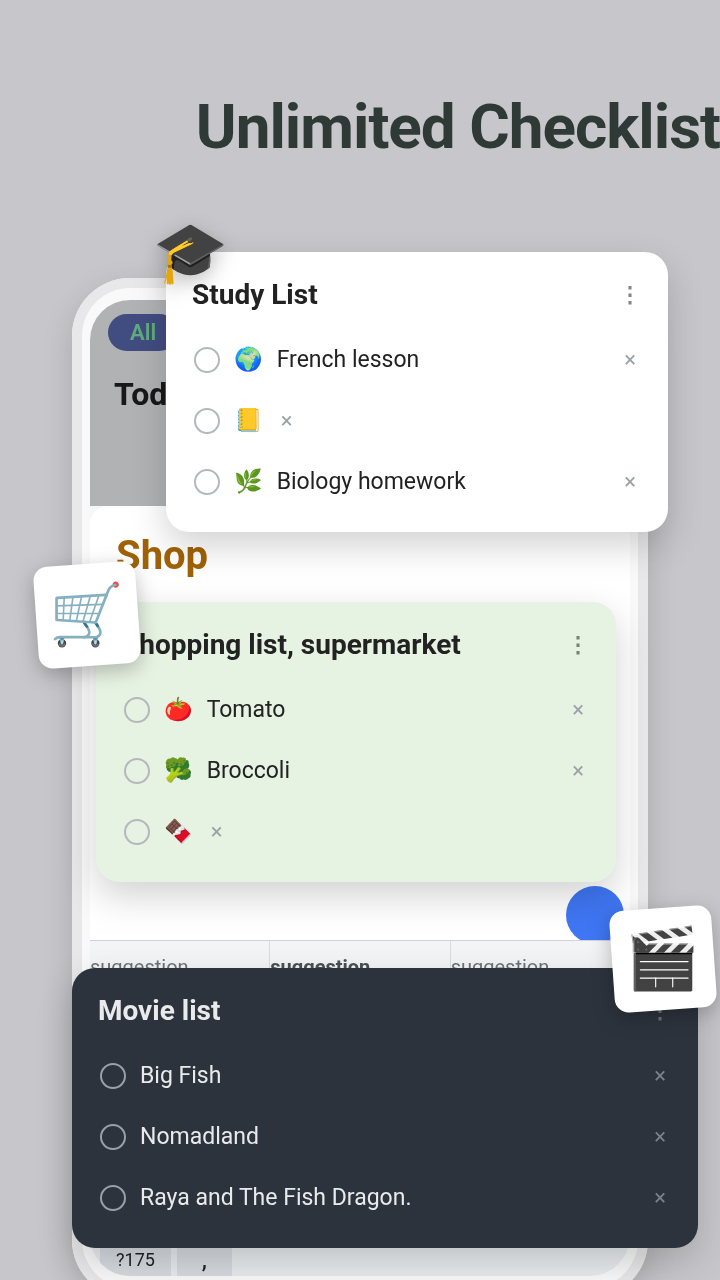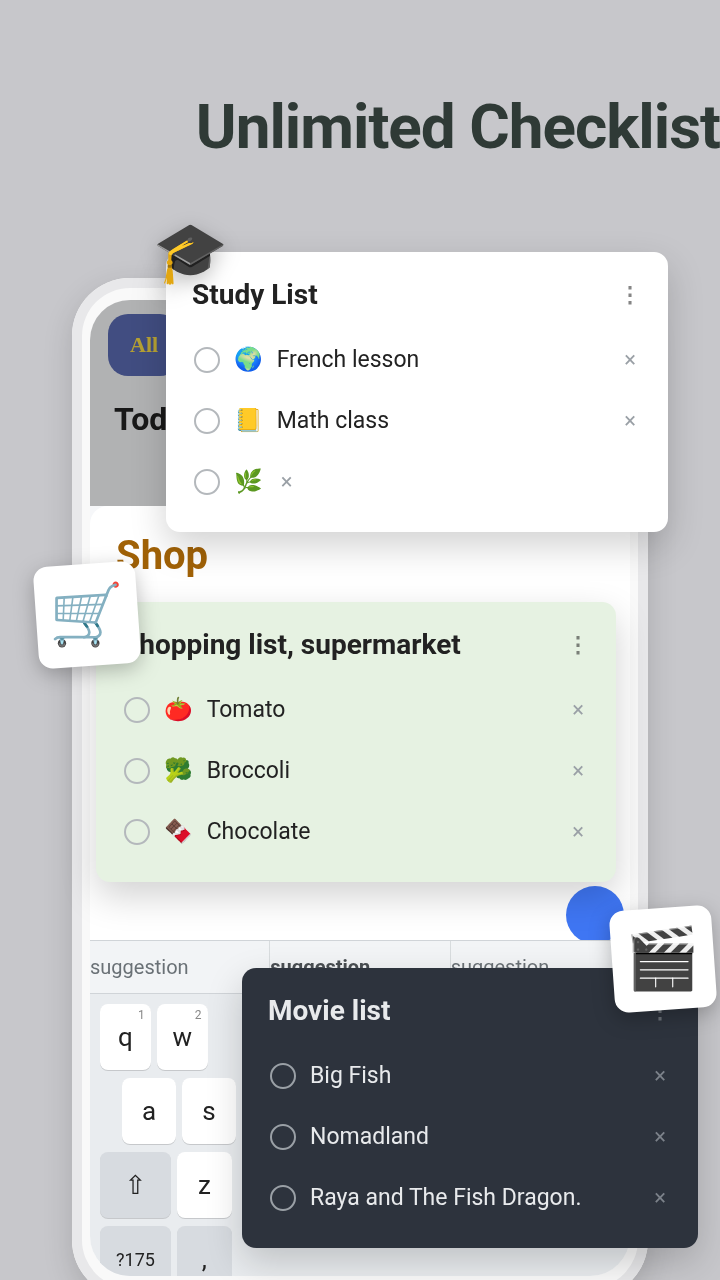--- a/index.html
+++ b/index.html
@@ -38,26 +38,25 @@
     border-radius: 40px;
     overflow: hidden;
     position: relative;
   }
   .chip-row {
     display: flex; gap: 10px;
     padding: 14px 18px 4px;
   }
   .chip {
     background: #5a6bb3;
-    color: #fde047;
+    color: #86efac;
     font-weight: 600;
     border-radius: 20px;
-    padding: 18px 22px;
+    padding: 6px 22px;
     font-size: 22px;
-    font-family: Liberation Serif, serif;
   }
   .today {
     font-size: 32px;
     font-weight: 700;
     color: #222;
     padding: 20px 24px 10px;
   }
   .dim-overlay {
     position: absolute; inset: 0;
     background: rgba(0,0,0,0.28);
@@ -124,21 +123,21 @@
     box-shadow: 0 1px 0 rgba(0,0,0,.15);
   }
   .key sup { position: absolute; top: 4px; right: 6px; font-size: 12px; color: #888; }
   .numkey {
     background: #d7dbe0;
   }
 
   
   .card {
     position: absolute;
-    border-radius: 14px;
+    border-radius: 23px;
     box-shadow: 0 14px 36px rgba(0,0,0,.18);
     padding: 26px 26px 20px;
   }
   .card-title {
     font-size: 28px;
     font-weight: 700;
     margin-bottom: 18px;
     display: flex;
     justify-content: space-between;
     align-items: center;
@@ -179,21 +178,21 @@
     color: #222;
   }
   .card-shop {
     left: 96px; top: 602px;
     width: 520px;
     background: #e6f2e2;
     color: #222;
   }
   .card-movie {
     right: 22px; top: 968px;
-    width: 456px;
+    width: 626px;
     background: #2d333d;
     color: #e8eaec;
   }
   .card-movie .ring { border-color: #9aa0a6; }
   .card-movie .x { color: #7c828a; }
   .card-movie .more { color: #9aa0a6; }
 
   
   .sticker {
     position: absolute;
@@ -291,26 +290,26 @@
   </div>
   <div class="row">
     <span class="ring"></span>
     <span>🌍</span>
     <span class="row-label">French lesson</span>
     <span class="x">×</span>
   </div>
   <div class="row">
     <span class="ring"></span>
     <span>📒</span>
-    <span class="row-label">Math class</span>
     <span class="x">×</span>
   </div>
   <div class="row">
     <span class="ring"></span>
     <span>🌿</span>
+    <span class="row-label">Biology homework</span>
     <span class="x">×</span>
   </div>
 </div>
 
 <div class="card card-shop">
   <div class="card-title">
     <span>Shopping list, supermarket</span>
     <span class="more">⋮</span>
   </div>
   <div class="row">
@@ -321,21 +320,20 @@
   </div>
   <div class="row">
     <span class="ring"></span>
     <span>🥦</span>
     <span class="row-label">Broccoli</span>
     <span class="x">×</span>
   </div>
   <div class="row">
     <span class="ring"></span>
     <span>🍫</span>
-    <span class="row-label">Chocolate</span>
     <span class="x">×</span>
   </div>
 </div>
 
 <div class="card card-movie">
   <div class="card-title">
     <span>Movie list</span>
     <span class="more">⋮</span>
   </div>
   <div class="row">

